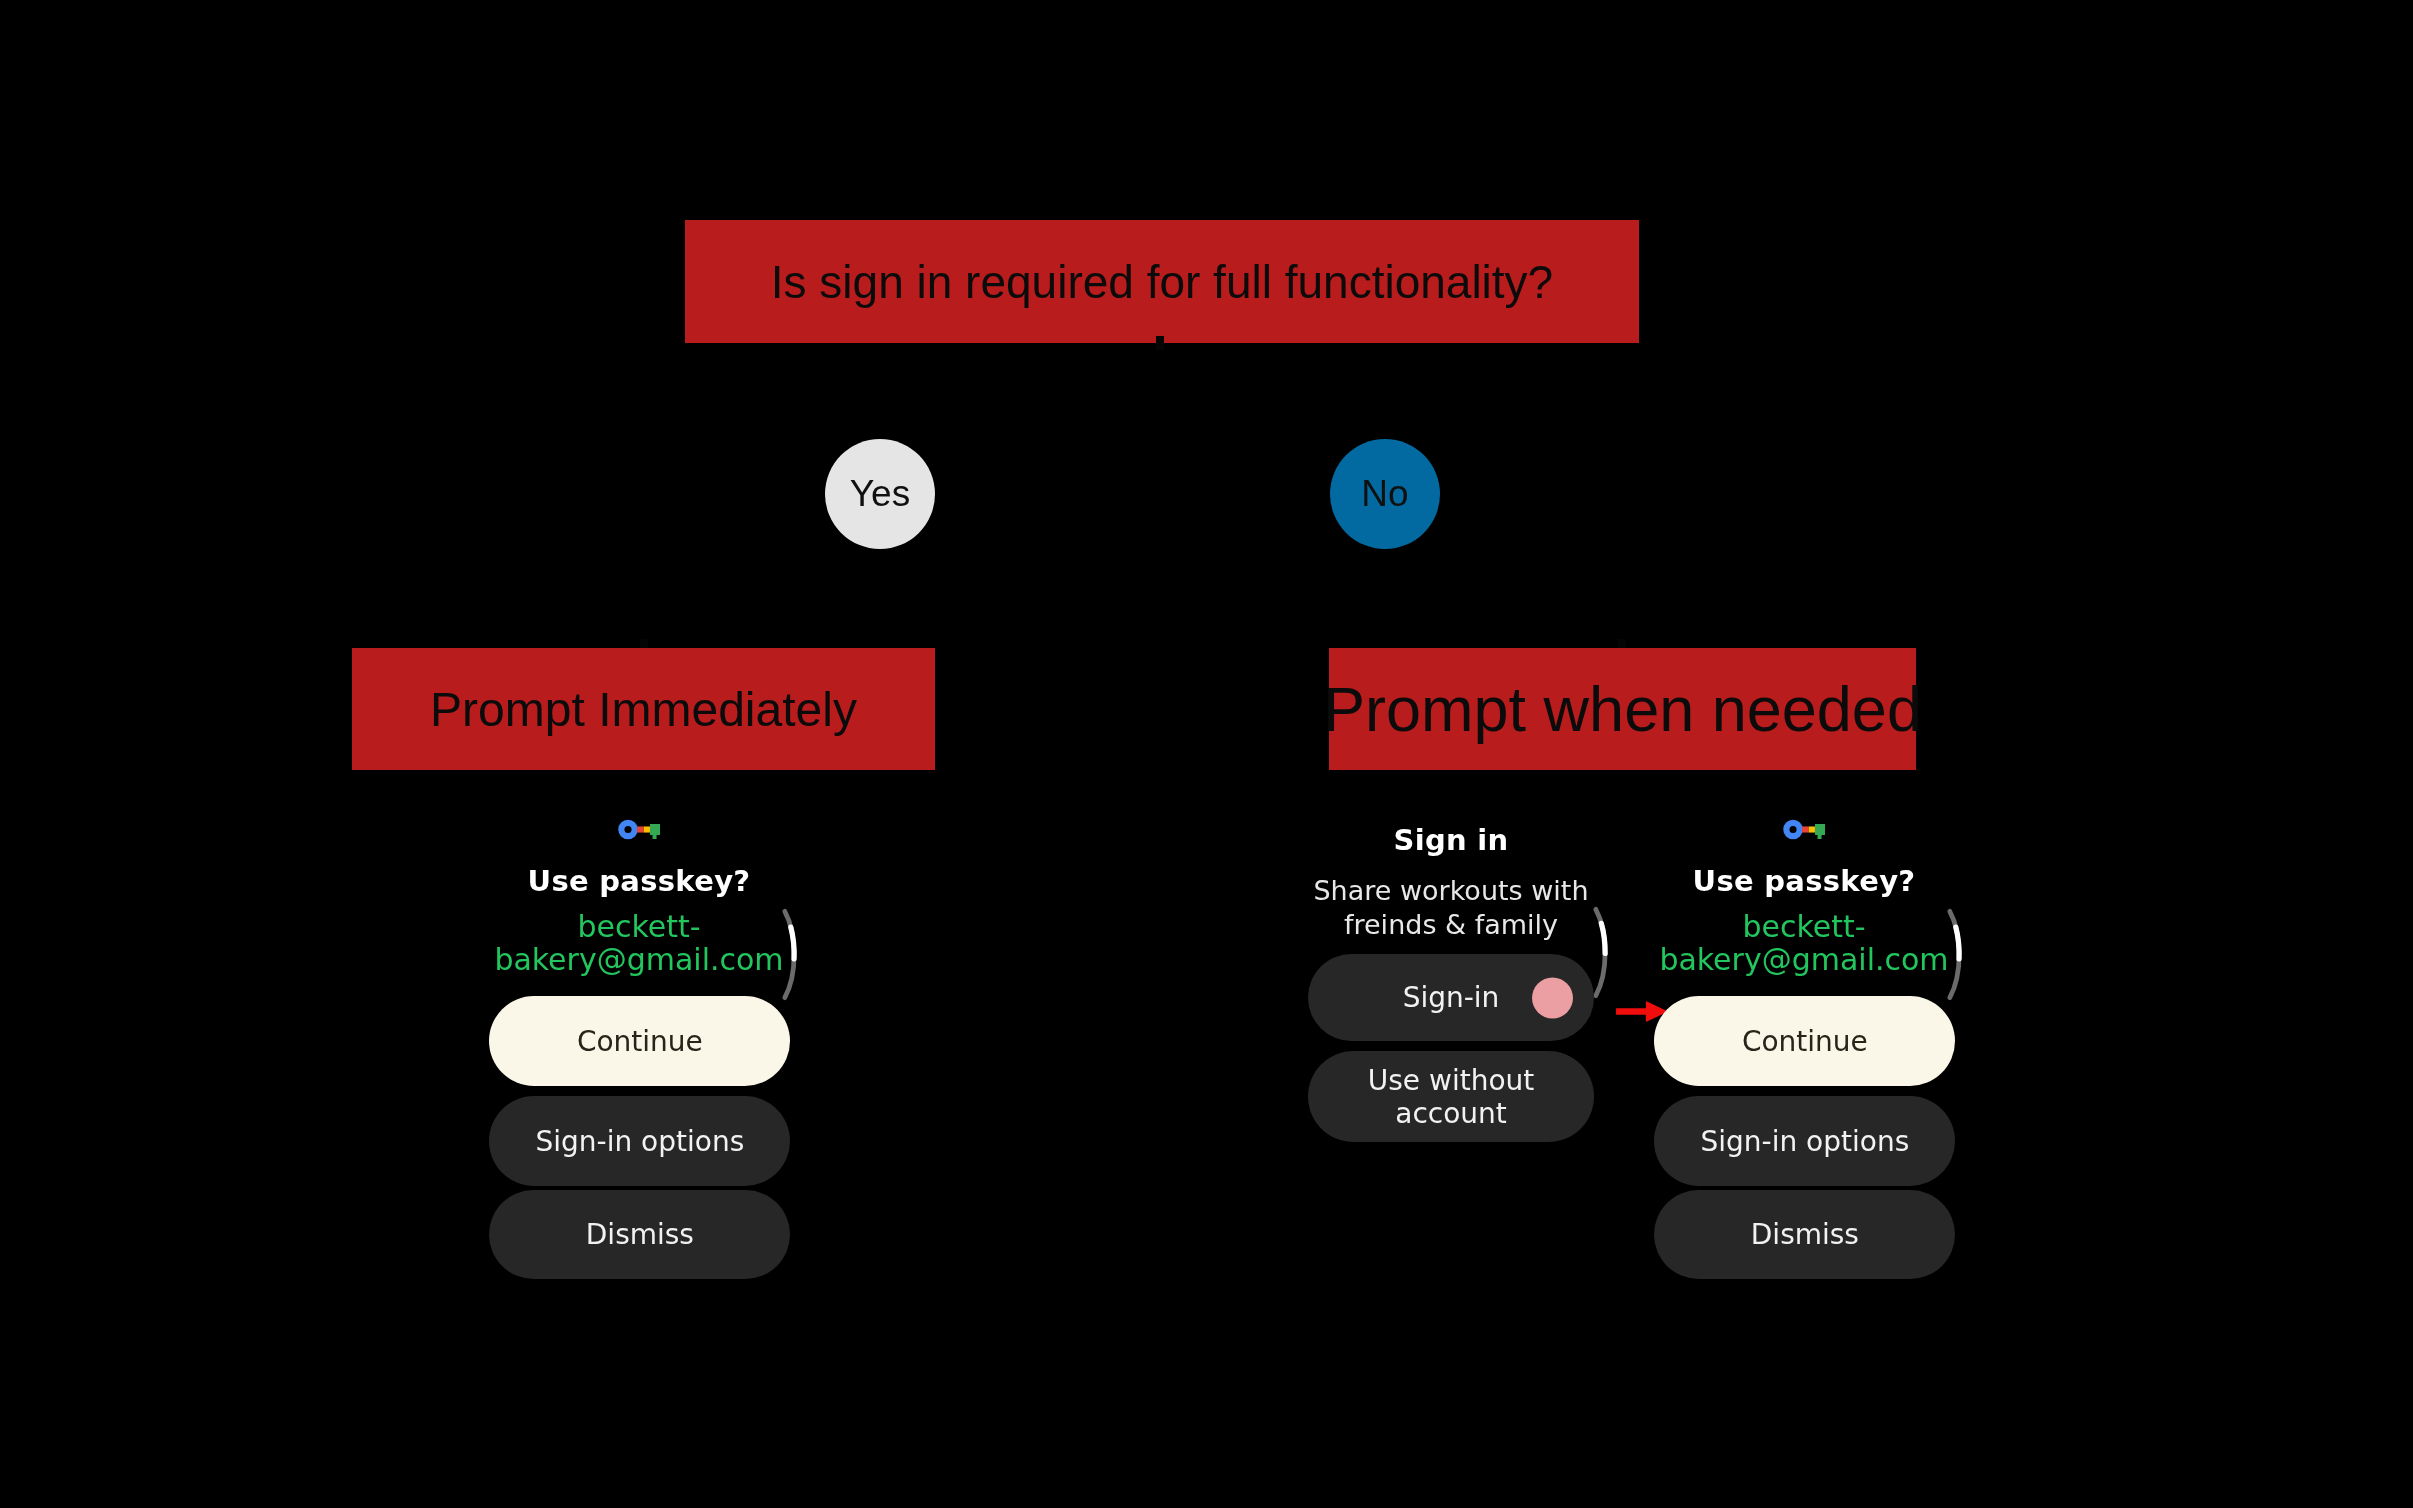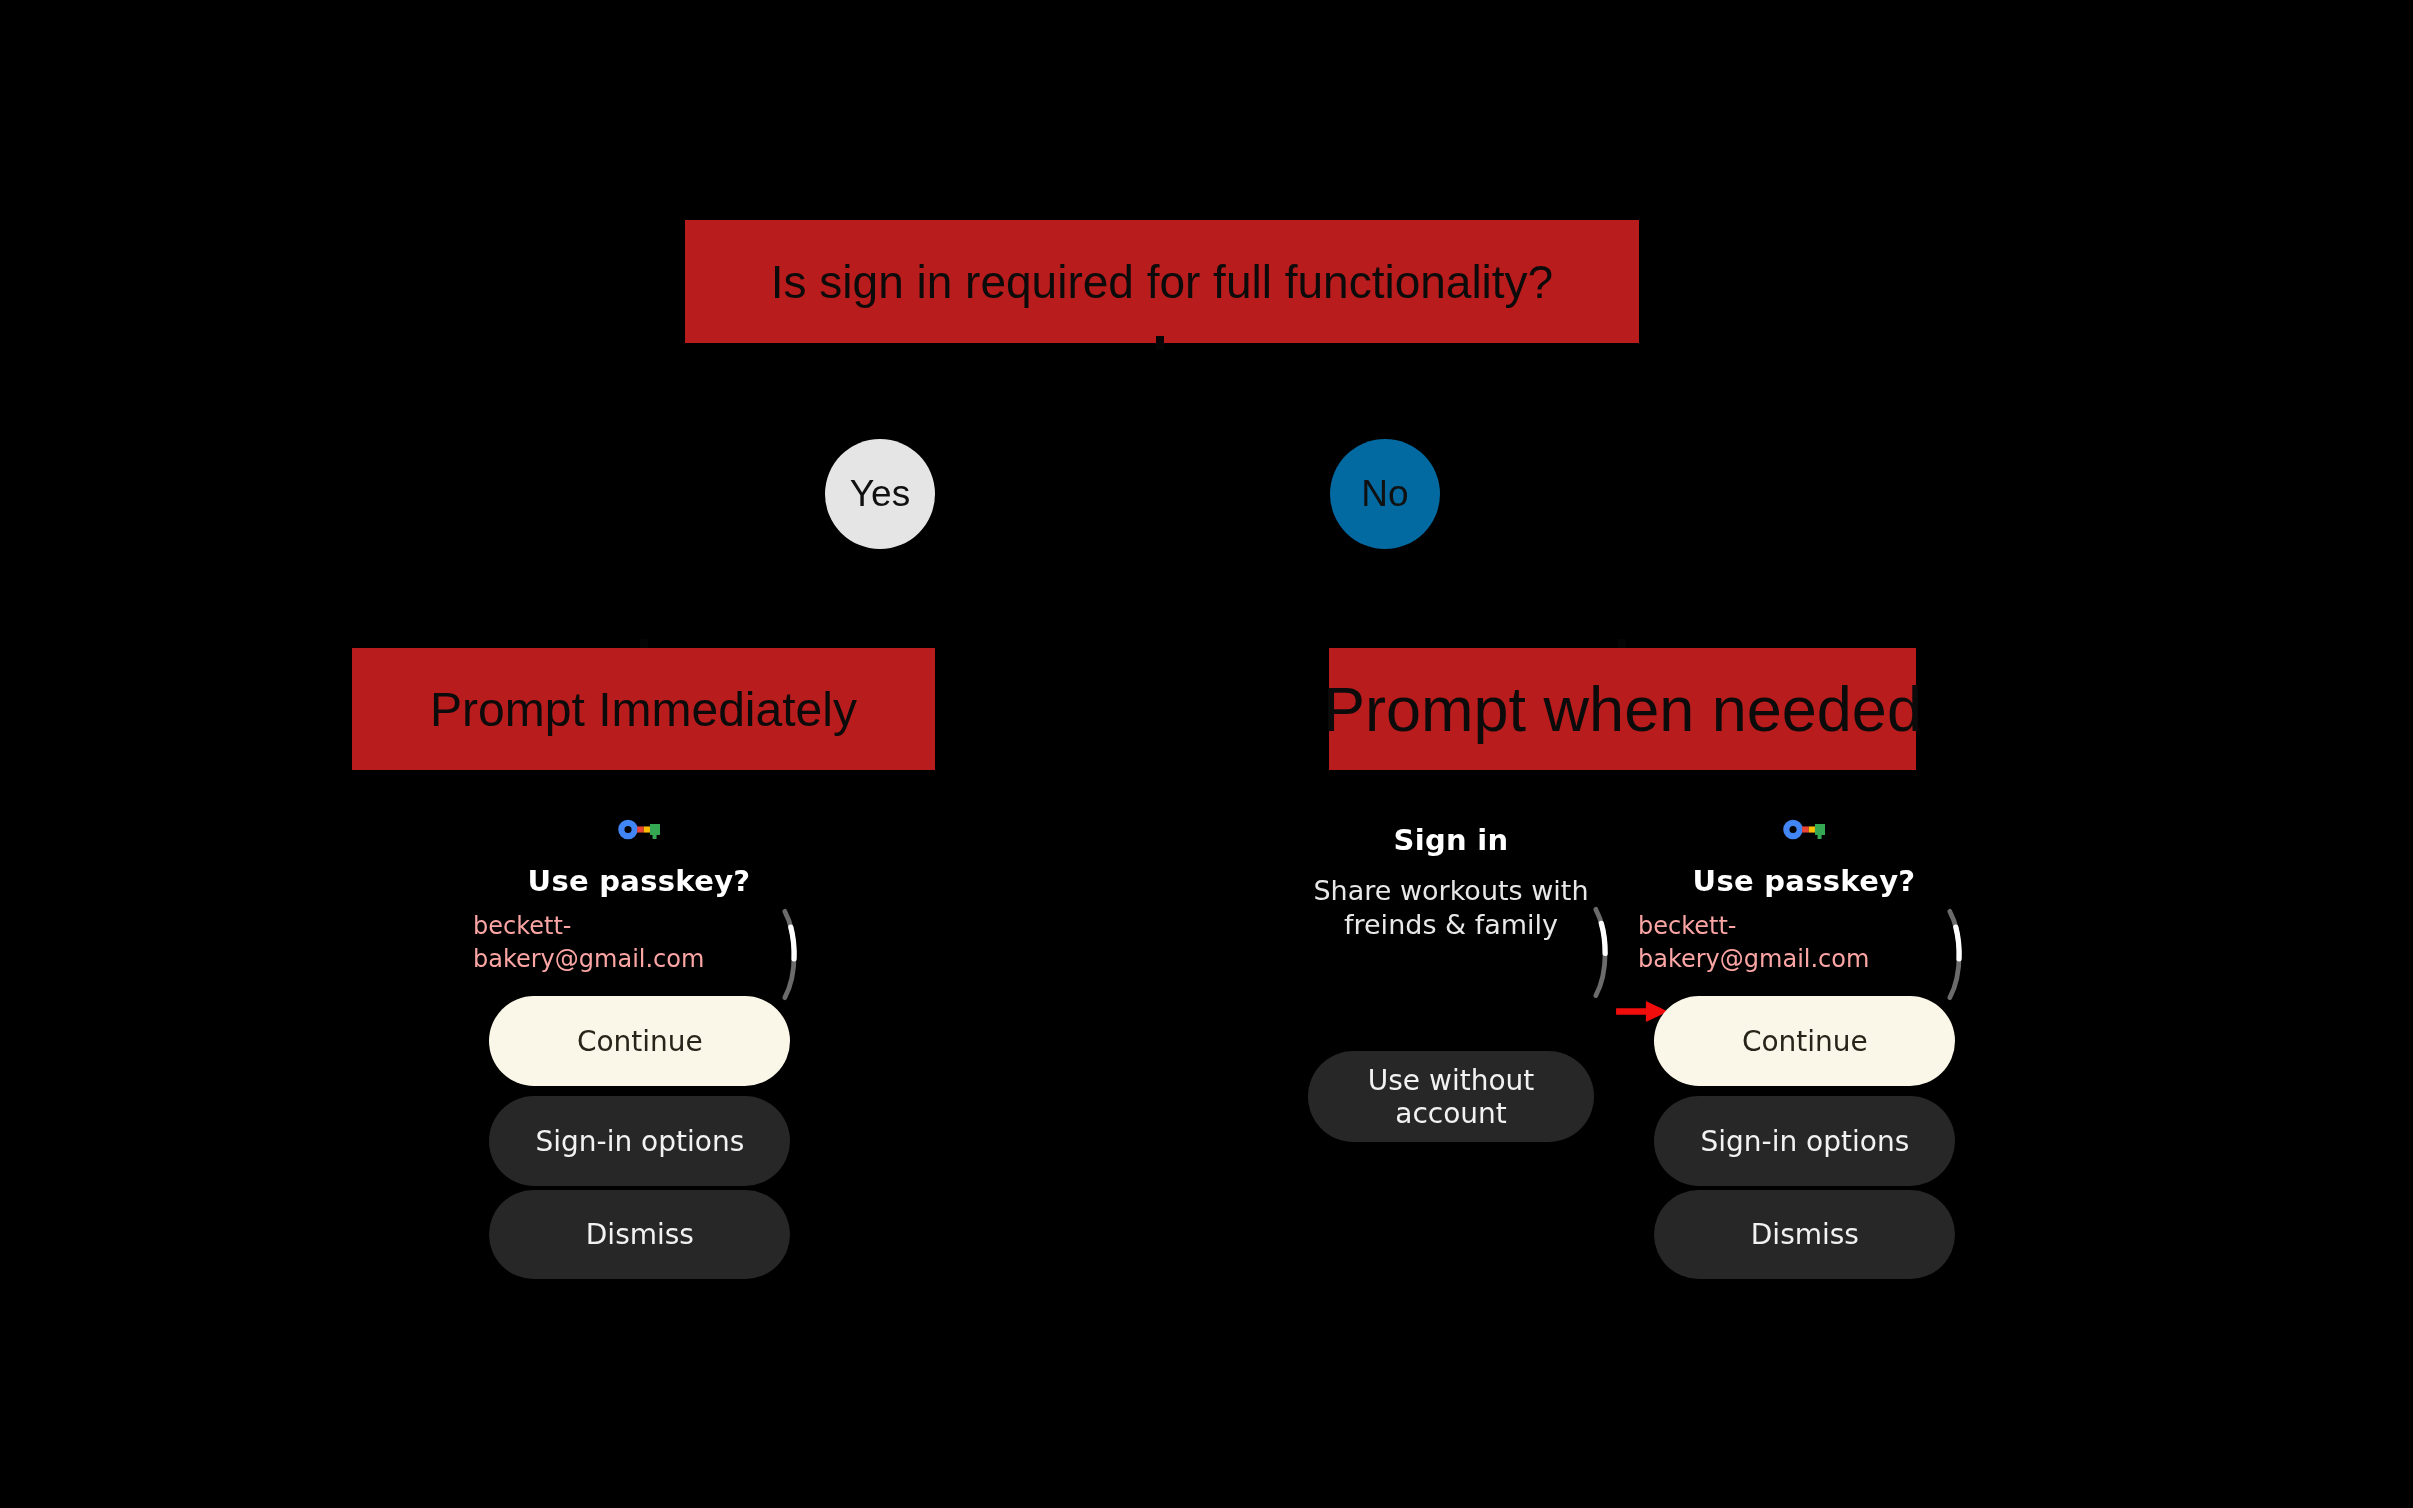--- a/index.html
+++ b/index.html
@@ -24,22 +24,22 @@
 
   
   .watch{position:absolute;width:332px;height:483px;top:811px;}
   .w-left{left:473px;}
   .w-mid{left:1285px;}
   .w-right{left:1638px;}
 
   .key-icon{position:absolute;left:145px;top:6.8px;width:42px;height:23px;}
   .watch-title{position:absolute;left:21px;top:53px;width:290px;text-align:center;
                color:#ffffff;font-size:29px;font-weight:700;letter-spacing:0.3px;}
-  .watch-email{position:absolute;left:0;top:99px;width:332px;text-align:left;
-               color:#fca5a5;font-size:24px;line-height:33px;}
+  .watch-email{position:absolute;left:0;top:99px;width:332px;text-align:center;
+               color:#22c55e;font-size:30px;line-height:33px;}
   .signin-title{position:absolute;left:21px;top:11.6px;width:290px;text-align:center;
                 color:#ffffff;font-size:29px;font-weight:700;letter-spacing:0.3px;}
   .signin-sub{position:absolute;left:0;top:63px;width:332px;text-align:center;
               color:#e8e8e8;font-size:27px;line-height:34px;}
 
   .arc{position:absolute;width:23px;height:93px;}
   .arc-pk{left:307px;top:97px;}
   .arc-si{left:306px;top:95px;}
 
   .pill{position:absolute;border-radius:46px;display:flex;align-items:center;
@@ -107,20 +107,24 @@
 <div class="watch w-mid">
   <div class="signin-title">Sign in</div>
   <div class="signin-sub">
     <div>Share workouts with</div>
     <div>freinds &amp; family</div>
   </div>
   <svg class="arc arc-si" viewBox="0 0 24 96">
     <path d="M5 3 C 18 27, 18 69, 5 93" pathLength="100" stroke="#6b6b6b" stroke-width="5" fill="none" stroke-linecap="round"></path>
     <path d="M5 3 C 18 27, 18 69, 5 93" pathLength="100" stroke="#ffffff" stroke-width="5.5" fill="none" stroke-linecap="round" stroke-dasharray="34 66" stroke-dashoffset="-17"></path>
   </svg>
+  <div class="pill dark si-row1">
+    <span>Sign-in</span>
+    <span class="touch-dot"></span>
+  </div>
   <div class="pill dark si-row2">
     <span>Use without account</span>
   </div>
 </div>
 
 <svg class="flow-arrow" viewBox="0 0 56 26">
   <polygon points="0,9.5 31,9.5 31,2 54,13 31,24 31,16.5 0,16.5" fill="#f20d0d"></polygon>
 </svg>
 
 <div class="watch w-right">

